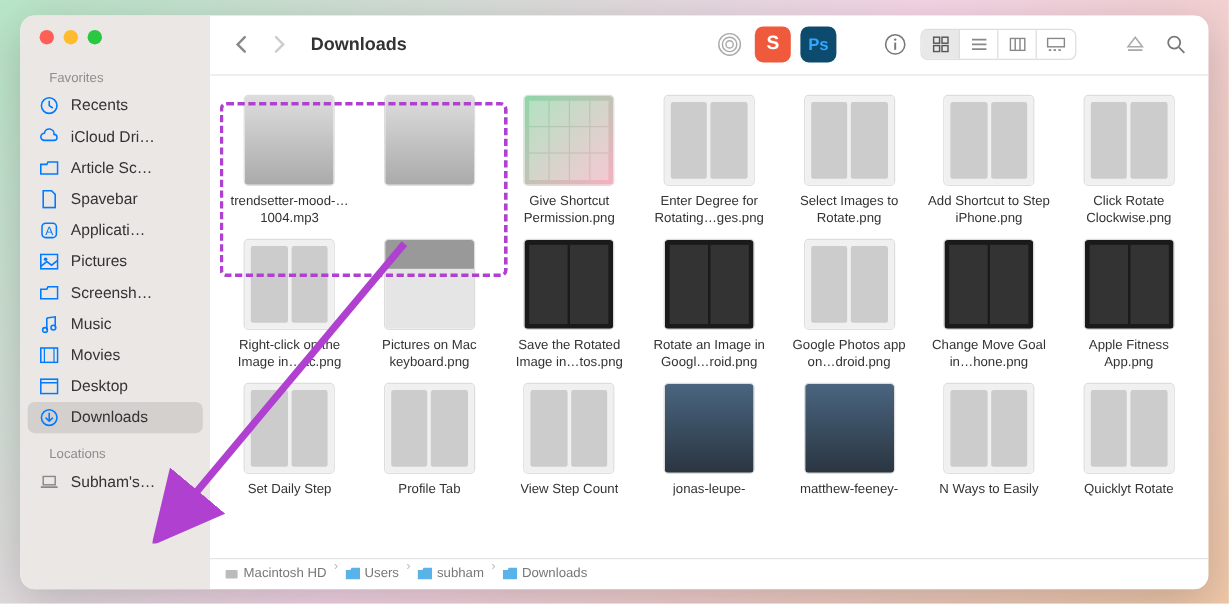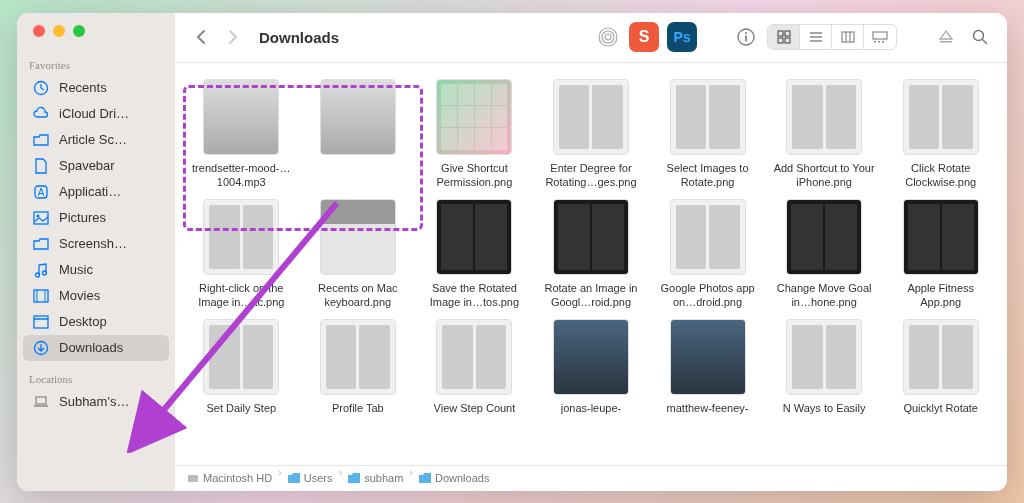--- a/index.html
+++ b/index.html
@@ -4,21 +4,21 @@
 <style>
 * { box-sizing: border-box; margin: 0; padding: 0; }
 body { font-family: -apple-system, BlinkMacSystemFont, "Segoe UI", sans-serif; background: linear-gradient(135deg, #b8e6c8 0%, #f5d6e8 50%, #f0c8a8 100%); width: 1024px; height: 503px; overflow: hidden; display: flex; align-items: center; justify-content: center; }
 .window { width: 990px; height: 478px; background: #fff; border-radius: 12px; box-shadow: 0 10px 40px rgba(0,0,0,0.2); display: flex; overflow: hidden; position: relative; }
 .sidebar { width: 158px; background: #ebe7e4; display: flex; flex-direction: column; padding-top: 12px; }
 .traffic { display: flex; gap: 8px; padding: 0 16px 18px; }
 .dot { width: 12px; height: 12px; border-radius: 50%; }
 .dot-red { background: #ff5f57; }
 .dot-yel { background: #febc2e; }
 .dot-grn { background: #28c840; }
-.section-label { font-size: 11px; color: #8e8e8e; padding: 4px 12px; font-weight: 500; font-family: Liberation Serif, serif; }
+.section-label { font-size: 11px; color: #8e8e8e; padding: 4px 24px; font-weight: 500; }
 .side-item { display: flex; align-items: center; gap: 10px; padding: 5px 16px; font-size: 13px; color: #333; cursor: pointer; }
 .side-item.active { background: #d4d0cd; border-radius: 6px; margin: 0 6px; padding: 5px 10px; }
 .side-icon { width: 16px; height: 16px; display: flex; align-items: center; justify-content: center; color: #007AFF; }
 .main { flex: 1; display: flex; flex-direction: column; background: #fff; }
 .toolbar { height: 50px; display: flex; align-items: center; padding: 0 14px; gap: 8px; border-bottom: 1px solid #e5e5e5; }
 .nav-btn { width: 24px; height: 24px; display: flex; align-items: center; justify-content: center; color: #888; cursor: pointer; }
 .title { font-size: 15px; font-weight: 600; color: #333; margin-left: 6px; }
 .spacer { flex: 1; }
 .app-icon { width: 30px; height: 30px; border-radius: 7px; display: flex; align-items: center; justify-content: center; font-weight: bold; font-size: 16px; color: #fff; }
 .tb-icon { width: 26px; height: 26px; display: flex; align-items: center; justify-content: center; color: #666; cursor: pointer; }
@@ -303,21 +303,21 @@
             </div>
             <div class="file-label">Select Images to Rotate.png</div>
           </div>
           <div class="file-item">
             <div class="thumb">
               <div class="mock-screen">
                 <div></div>
                 <div></div>
               </div>
             </div>
-            <div class="file-label">Add Shortcut to Your iPhone.png</div>
+            <div class="file-label">Add Shortcut to Step iPhone.png</div>
           </div>
           <div class="file-item">
             <div class="thumb">
               <div class="mock-screen">
                 <div></div>
                 <div></div>
               </div>
             </div>
             <div class="file-label">Click Rotate Clockwise.png</div>
           </div>
@@ -330,21 +330,21 @@
             </div>
             <div class="file-label">Right-click on the Image in…ac.png</div>
           </div>
           <div class="file-item">
             <div class="thumb">
               <div class="mock-kbd">
                 <div class="top"></div>
                 <div></div>
               </div>
             </div>
-            <div class="file-label">Recents on Mac keyboard.png</div>
+            <div class="file-label">Pictures on Mac keyboard.png</div>
           </div>
           <div class="file-item">
             <div class="thumb">
               <div class="mock-dark">
                 <div></div>
                 <div></div>
               </div>
             </div>
             <div class="file-label">Save the Rotated Image in…tos.png</div>
           </div>

